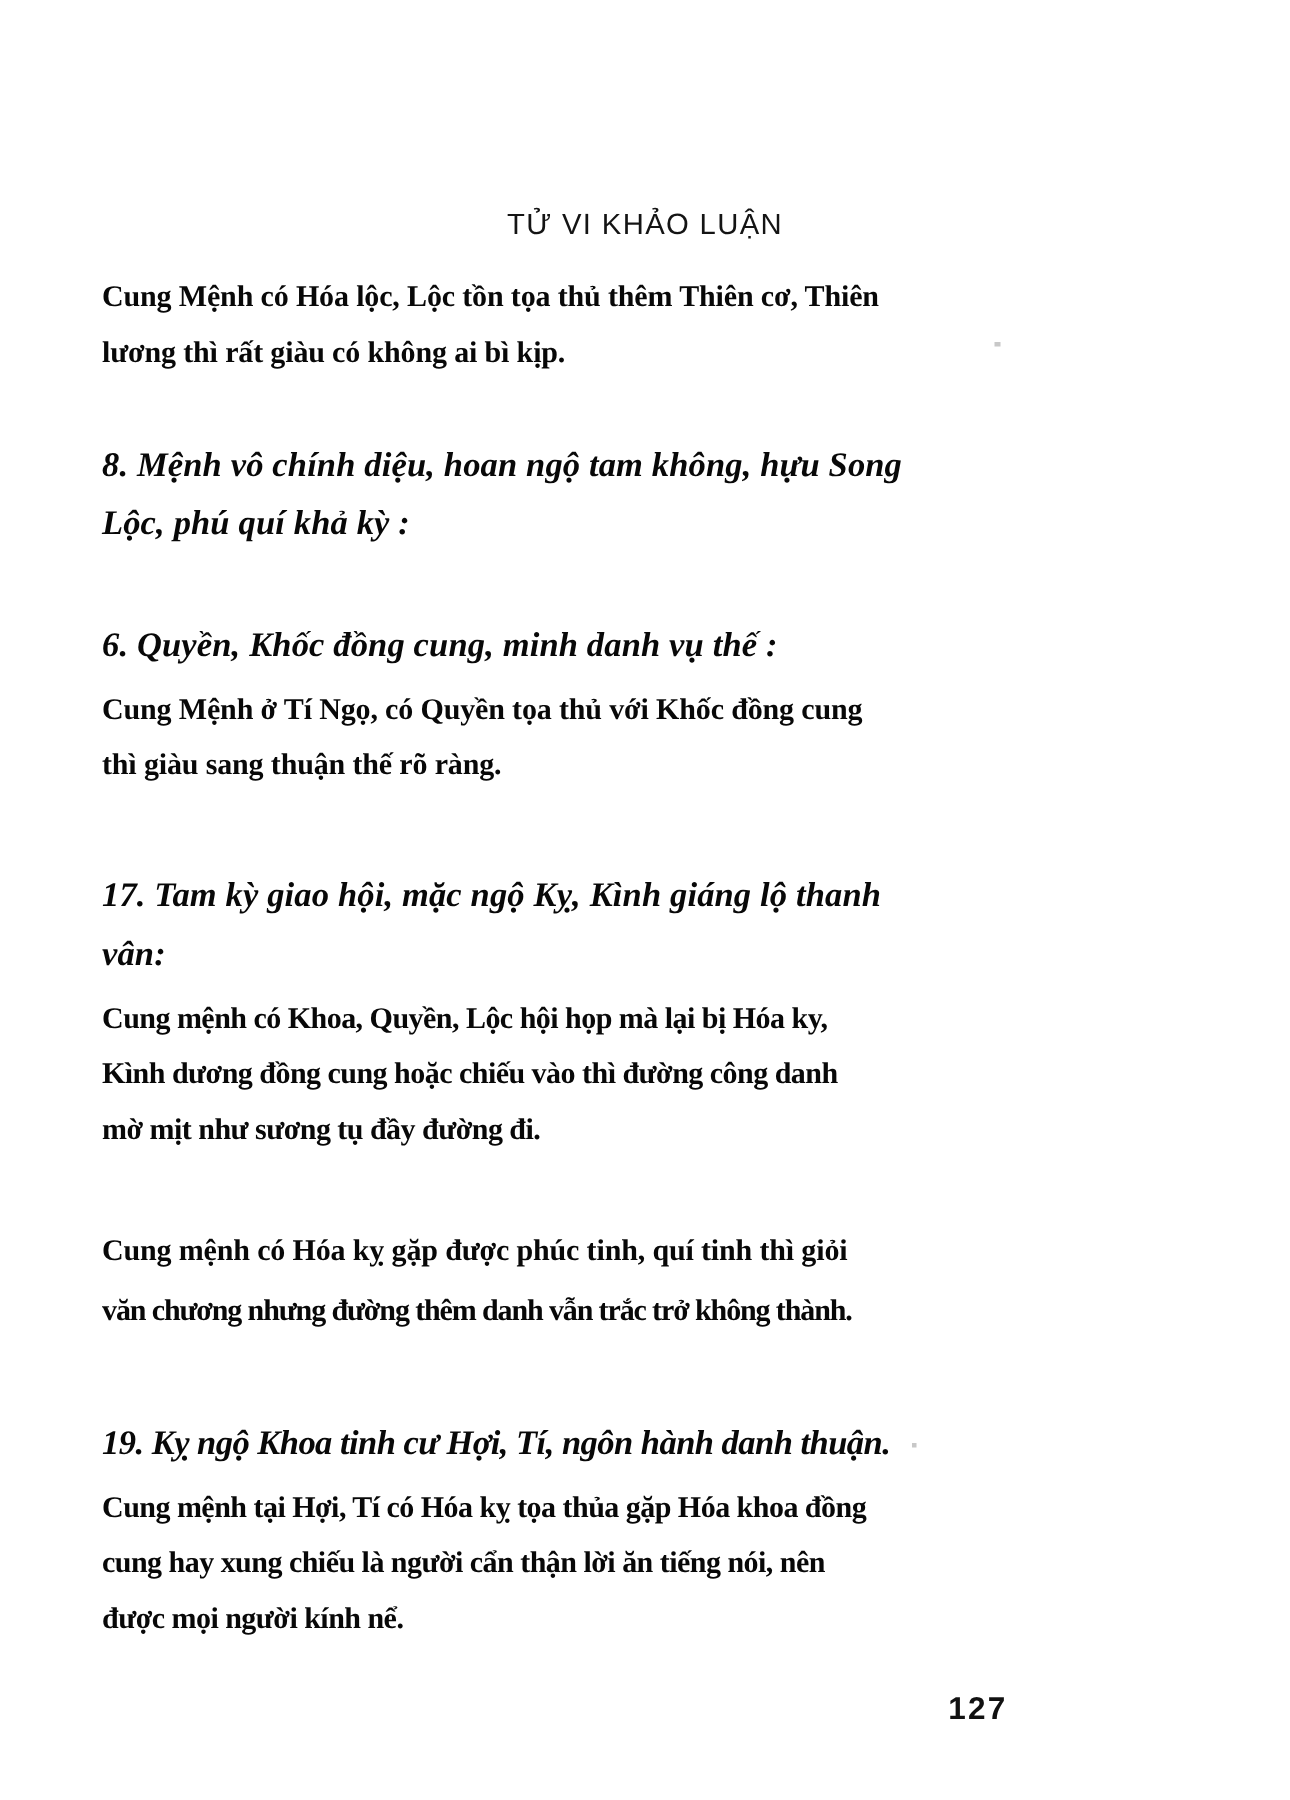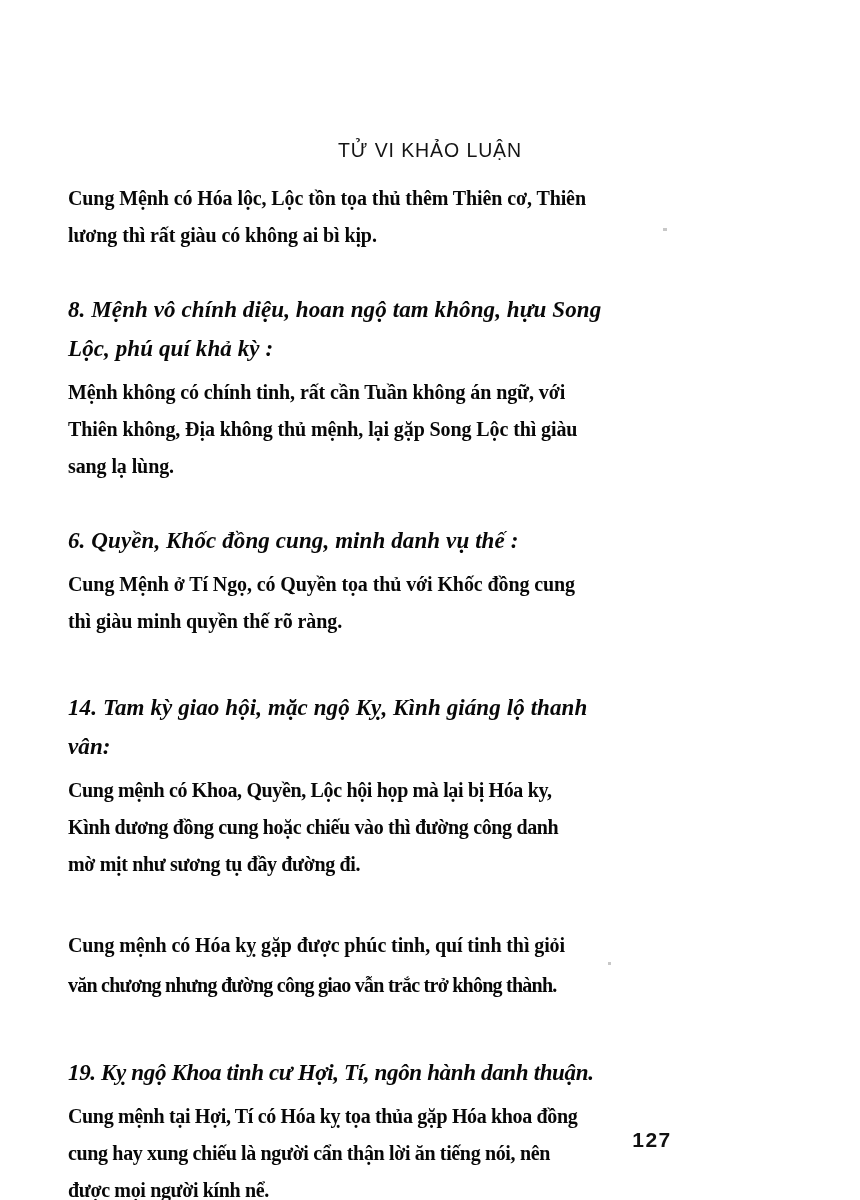--- a/index.html
+++ b/index.html
@@ -123,45 +123,42 @@
   <div class="column">
 
     <p class="para body-text">Cung Mệnh có Hóa lộc, Lộc tồn tọa thủ thêm Thiên cơ, Thiên
 lương thì rất giàu có không ai bì kịp.</p>
 
     <div class="gap-section"></div>
 
     <p class="para heading-text">8. Mệnh vô chính diệu, hoan ngộ tam không, hựu Song
 Lộc, phú quí khả kỳ :</p>
     <div class="gap-head"></div>
-    <p class="para body-text">Mệnh không có chính tinh, rất cần Tuần không án ngữ, với
-Thiên không, Địa không thủ mệnh, lại gặp Song Lộc thì giàu
-sang lạ lùng.</p>
 
     <div class="gap-section"></div>
 
     <p class="para heading-text">6. Quyền, Khốc đồng cung, minh danh vụ thế :</p>
     <div class="gap-head"></div>
     <p class="para body-text">Cung Mệnh ở Tí Ngọ, có Quyền tọa thủ với Khốc đồng cung
-thì giàu minh quyền thế rõ ràng.</p>
+thì giàu sang thuận thế rõ ràng.</p>
 
     <div class="gap-section-lg"></div>
 
-    <p class="para heading-text">14. Tam kỳ giao hội, mặc ngộ Kỵ, Kình giáng lộ thanh
+    <p class="para heading-text">17. Tam kỳ giao hội, mặc ngộ Kỵ, Kình giáng lộ thanh
 vân:</p>
     <div class="gap-head"></div>
     <p class="para body-text condensed-sm">Cung mệnh có Khoa, Quyền, Lộc hội họp mà lại bị Hóa ky,
 Kình dương đồng cung hoặc chiếu vào thì đường công danh
 mờ mịt như sương tụ đầy đường đi.</p>
 
     <div class="gap-section"></div>
 
     <div class="gap-head"></div>
     <p class="para body-text" style="line-height:40px;">Cung mệnh có Hóa kỵ gặp được phúc tinh, quí tinh thì giỏi</p>
-    <p class="para body-text condensed" style="line-height:40px;">văn chương nhưng đường công giao vẫn trắc trở không thành.</p>
+    <p class="para body-text condensed" style="line-height:40px;">văn chương nhưng đường thêm danh vẫn trắc trở không thành.</p>
 
     <div class="gap-section-lg"></div>
 
     <p class="para heading-text condensed-sm">19. Kỵ ngộ Khoa tinh cư Hợi, Tí, ngôn hành danh thuận.</p>
     <div class="gap-head"></div>
     <p class="para body-text condensed-sm">Cung mệnh tại Hợi, Tí có Hóa kỵ tọa thủa gặp Hóa khoa đồng
 cung hay xung chiếu là người cẩn thận lời ăn tiếng nói, nên
 được mọi người kính nể.</p>
 
   </div>

